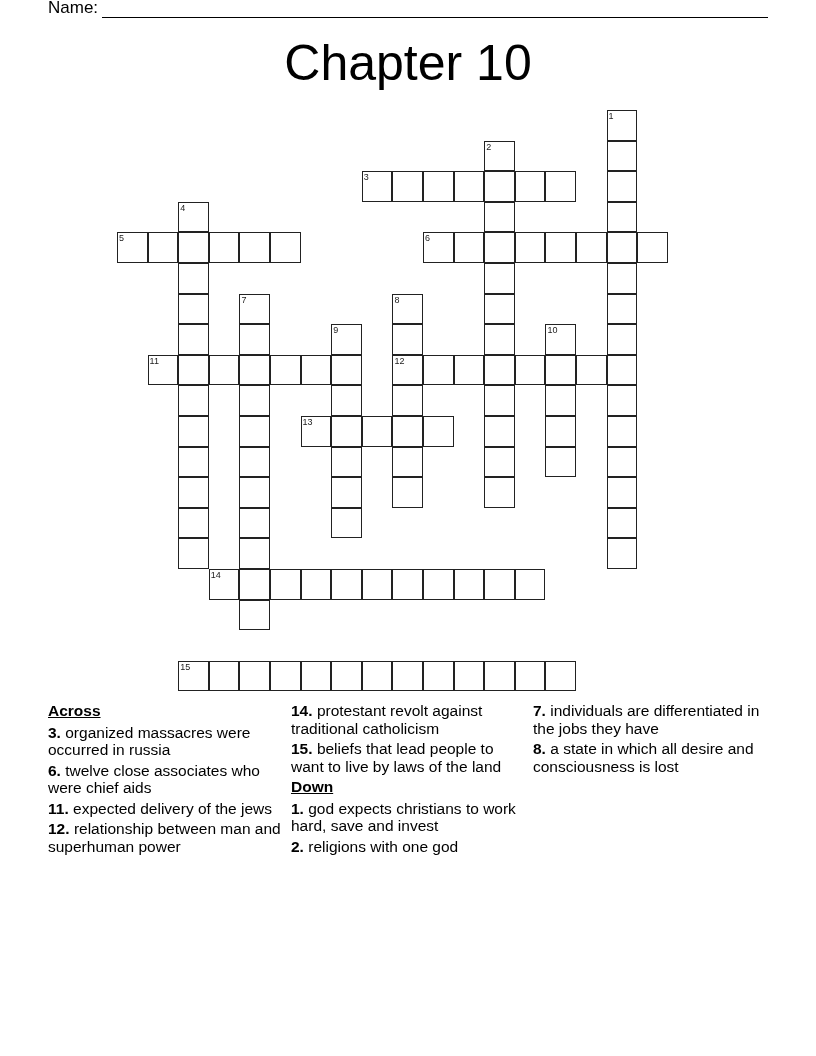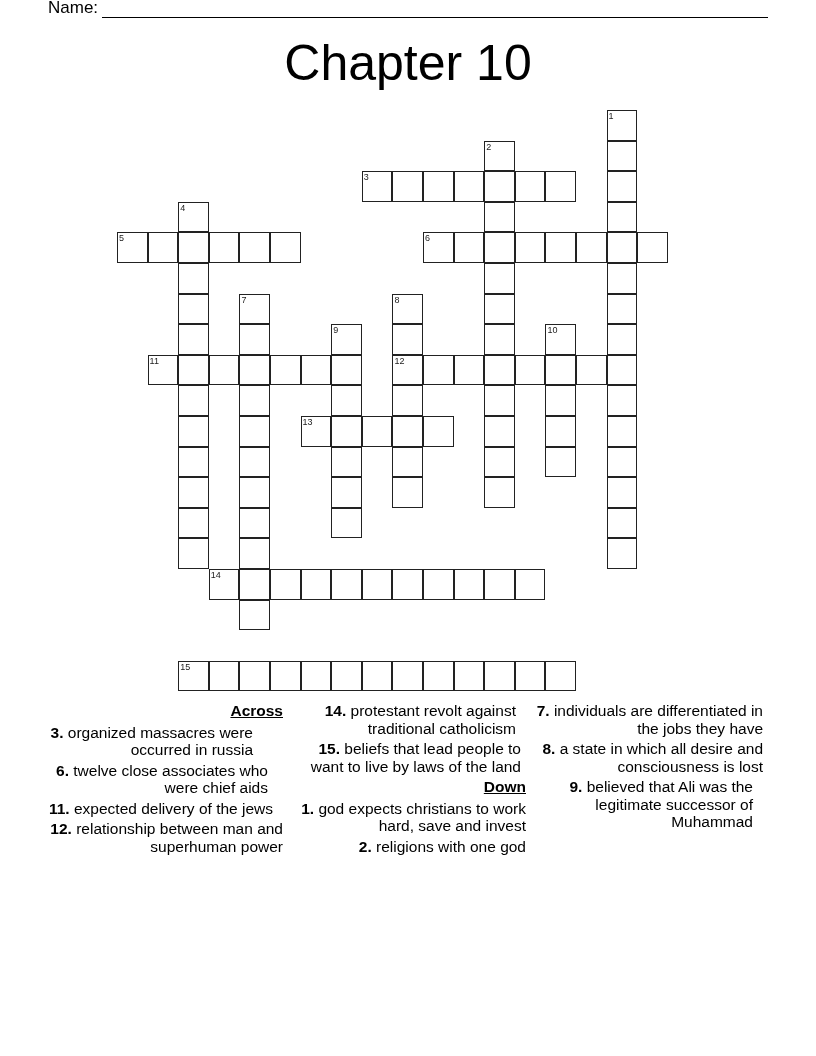--- a/index.html
+++ b/index.html
@@ -4,21 +4,21 @@
 <style>
   html, body { margin:0; padding:0; background:#fff; }
   body { width:816px; height:1056px; position:relative; overflow:hidden; font-family:"Liberation Sans", sans-serif; color:#000; }
   .name-line { position:absolute; left:48px; top:-2px; font-size:17px; white-space:nowrap; }
   .name-line .rule { display:inline-block; width:666px; border-bottom:1px solid #000; height:16px; vertical-align:bottom; margin-left:4px; }
   .title { position:absolute; left:0; width:816px; top:34px; text-align:center; font-size:50px; }
   .grid { position:absolute; left:117px; top:110px; }
   .cell { position:absolute; width:30.6px; height:30.6px; box-sizing:border-box; border:1.5px solid #222; background:#fff; }
   .cell .num { position:absolute; left:1px; top:0px; font-size:9px; line-height:10px; color:#222; }
   .clues { position:absolute; top:702px; font-size:15.5px; line-height:17.5px; }
-  .clues .col { position:absolute; top:0;text-align:right; }
+  .clues .col { position:absolute; top:0; }
   .clue-heading { font-weight:bold; text-decoration:underline; margin-bottom:4px; display:block; }
   .clue { margin-bottom:3px; }
   .clue b { font-weight:bold; }
 </style>
 </head>
 <body>
 
 <div class="name-line">
   <span>Name:</span><span class="rule"></span>
 </div>
@@ -189,15 +189,14 @@
   <div class="col" style="left:291px; width:235px;">
     <div class="clue" style="width:225px"><b>14.</b> <span>protestant revolt against traditional catholicism</span></div>
     <div class="clue" style="width:230px"><b>15.</b> <span>beliefs that lead people to want to live by laws of the land</span></div>
     <span class="clue-heading">Down</span>
     <div class="clue" style="width:235px"><b>1.</b> <span>god expects christians to work hard, save and invest</span></div>
     <div class="clue" style="width:235px"><b>2.</b> <span>religions with one god</span></div>
   </div>
   <div class="col" style="left:533px; width:235px;">
     <div class="clue" style="width:230px"><b>7.</b> <span>individuals are differentiated in the jobs they have</span></div>
     <div class="clue" style="width:230px"><b>8.</b> <span>a state in which all desire and consciousness is lost</span></div>
-    <div class="clue" style="width:220px"><b>9.</b> <span>believed that Ali was the legitimate successor of Muhammad</span></div>
   </div>
 </div>
 
 </body></html>

